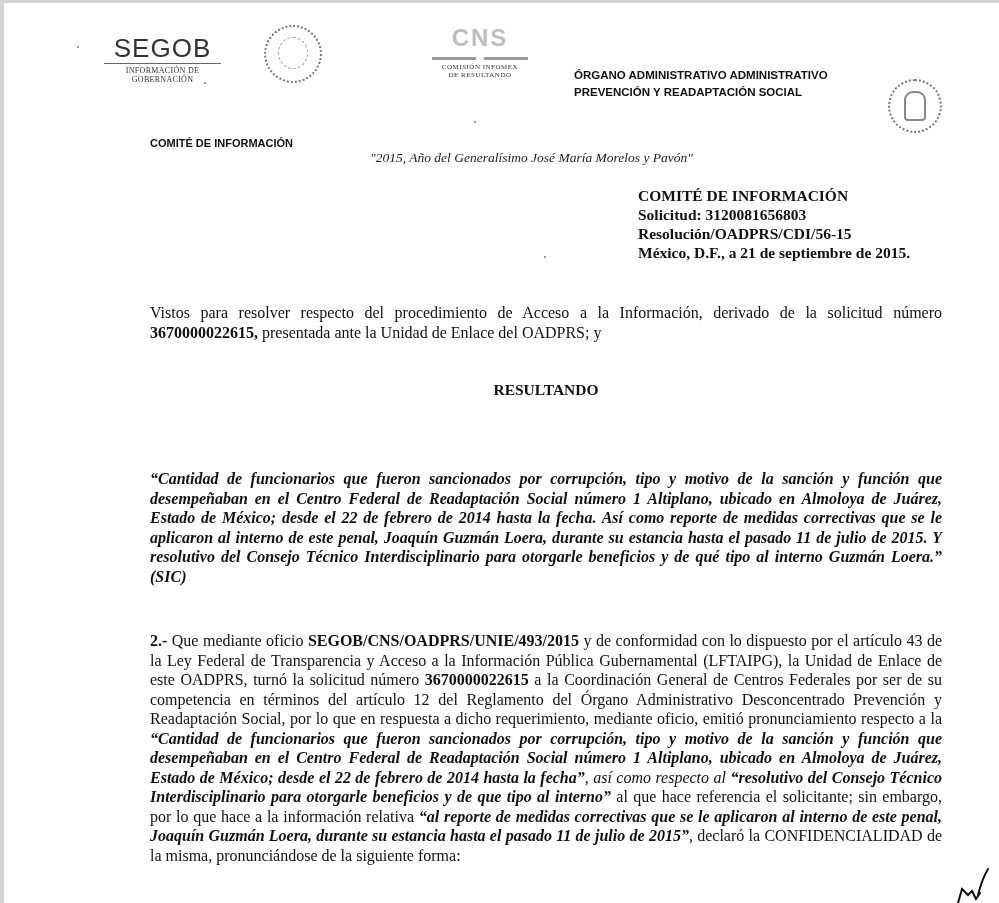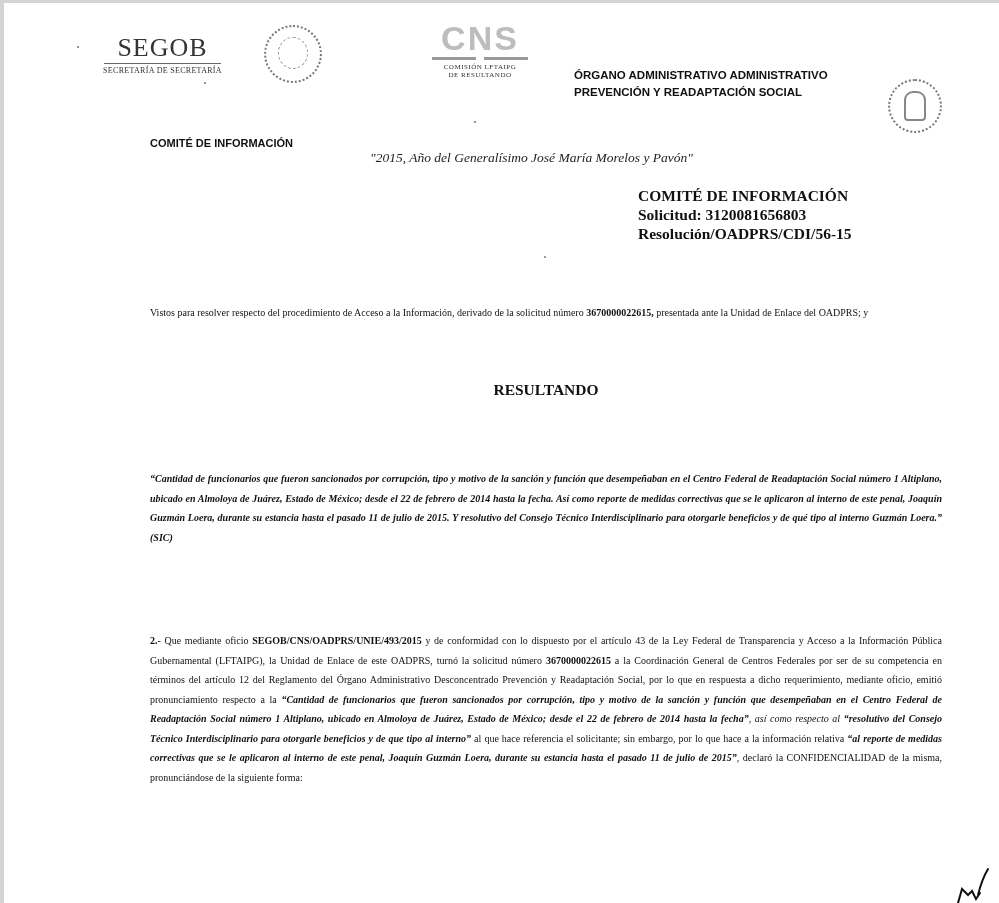--- a/index.html
+++ b/index.html
@@ -9,89 +9,90 @@
     font-family: "Liberation Serif", serif;
     color: #111;
     position: relative;
   }
   .page {
     position: absolute; left: 4px; top: 3px; right: 0; bottom: 0;
     background: #ffffff;
   }
   
   .segob { position: absolute; left: 96px; top: 32px; width: 125px; text-align: center; }
-  .segob-word { font-family: Liberation Serif, serif; font-size: 26px; letter-spacing: 1px; color: #333; line-height: 26px; }
+  .segob-word { font-family: Liberation Sans, sans-serif; font-size: 26px; letter-spacing: 1px; color: #333; line-height: 26px; }
   .segob-rule { height: 1px; background: #666; margin: 2px 4px 2px 4px; }
   .segob-sub { font-family: "Liberation Serif", serif; font-size: 8px; letter-spacing: 0.3px; color: #333; }
   .seal { position: absolute; border-radius: 50%; border: 2px dotted #777; }
   .seal-mx { left: 260px; top: 22px; width: 54px; height: 54px; }
   .seal-mx::after { content: ""; position: absolute; left: 12px; top: 10px; width: 28px; height: 30px; border-radius: 50%; border: 1px dashed #999; }
   .cns { position: absolute; left: 424px; top: 18px; width: 104px; text-align: center; }
-  .cns-word { font-family: "Liberation Sans", sans-serif; font-weight: bold; font-size: 34px; line-height: 34px; color: #bdbdbd; letter-spacing: 2px; }
+  .cns-word { font-family: "Liberation Sans", sans-serif; font-weight: bold; font-size: 24px; line-height: 34px; color: #bdbdbd; letter-spacing: 2px; }
   .cns-bars { display: flex; justify-content: space-between; margin: 2px 4px 3px 4px; }
   .cns-bars span { display: block; height: 3px; background: #999; width: 44px; }
   .cns-sub { font-family: "Liberation Serif", serif; font-size: 7px; letter-spacing: 0.5px; color: #333; line-height: 8px; }
   .oadprs { position: absolute; left: 570px; top: 64px; font-family: "Liberation Sans", sans-serif; font-weight: bold; font-size: 11.5px; line-height: 17px; color: #111; }
   .seal-pr { left: 884px; top: 76px; width: 50px; height: 50px; }
   .seal-pr::after { content: ""; position: absolute; left: 14px; top: 10px; width: 18px; height: 26px; border-radius: 9px 9px 4px 4px; border: 2px solid #888; }
 
   .comite-small { position: absolute; left: 146px; top: 134px; font-family: "Liberation Sans", sans-serif; font-weight: bold; font-size: 11px; }
   .year-motto { position: absolute; left: 366px; top: 147px; font-family: "Liberation Serif", serif; font-style: italic; font-size: 13.5px; color: #222; }
 
   .ref-block { position: absolute; left: 634px; top: 183px; font-family: "Liberation Serif", serif; font-weight: bold; font-size: 15.5px; line-height: 19px; }
 
-  .para { position: absolute; left: 146px; width: 792px; font-family: "Liberation Serif", serif; font-size: 10px; line-height: 19.5px; text-align: justify; }
+  .para { position: absolute; left: 146px; width: 792px; font-family: "Liberation Serif", serif; font-size: 16px; line-height: 19.5px; text-align: justify; }
   .para b { font-weight: bold; }
   .para .q { font-weight: bold; font-style: italic; }
   .p-vistos { top: 300px; }
   .heading { position: absolute; left: 0; width: 1084px; text-align: center; top: 378px; font-family: "Liberation Serif", serif; font-weight: bold; font-size: 15.5px; }
   .p-1 { top: 417px; }
   .p-quote { top: 466px; font-weight: bold; font-style: italic; }
   .p-2 { top: 628px; }
 
   .signature { position: absolute; left: 950px; top: 862px; width: 40px; height: 40px; }
   .speck { position: absolute; width: 2px; height: 2px; background: #999; }
 </style>
 </head>
 <body>
 
 <div class="page">
 
   <div class="segob">
     <div class="segob-word">SEGOB</div>
     <div class="segob-rule"></div>
-    <div class="segob-sub">SECRETARÍA DE SECRETARÍA</div>
+    <div class="segob-sub">INFORMACIÓN DE GOBERNACIÓN</div>
   </div>
 
   <div class="seal seal-mx"></div>
 
   <div class="cns">
     <div class="cns-word">CNS</div>
     <div class="cns-bars">
         <span></span>
         <span></span>
       </div>
-    <div class="cns-sub">COMISIÓN LFTAIPG</div>
+    <div class="cns-sub">COMISIÓN INFOMEX</div>
     <div class="cns-sub">DE RESULTANDO</div>
   </div>
 
   <div class="oadprs">
     <div>ÓRGANO ADMINISTRATIVO ADMINISTRATIVO</div>
     <div>PREVENCIÓN Y READAPTACIÓN SOCIAL</div>
   </div>
 
   <div class="seal seal-pr"></div>
 
   <div class="comite-small">COMITÉ DE INFORMACIÓN</div>
   <div class="year-motto">"2015, Año del Generalísimo José María Morelos y Pavón"</div>
 
   <div class="ref-block">
     <div>COMITÉ DE INFORMACIÓN</div>
     <div>Solicitud: 3120081656803</div>
     <div>Resolución/OADPRS/CDI/56-15</div>
+    <div>México, D.F., a 21 de septiembre de 2015.</div>
   </div>
 
   <div class="para p-vistos"><span>Vistos para resolver respecto del procedimiento de Acceso a la Información, derivado de la solicitud número </span><b>3670000022615,</b><span> presentada ante la Unidad de Enlace del OADPRS; y</span></div>
 
   <div class="heading">RESULTANDO</div>
 
 
   <div class="para p-quote">“Cantidad de funcionarios que fueron sancionados por corrupción, tipo y motivo de la sanción y función que desempeñaban en el Centro Federal de Readaptación Social número 1 Altiplano, ubicado en Almoloya de Juárez, Estado de México; desde el 22 de febrero de 2014 hasta la fecha. Así como reporte de medidas correctivas que se le aplicaron al interno de este penal, Joaquín Guzmán Loera, durante su estancia hasta el pasado 11 de julio de 2015. Y resolutivo del Consejo Técnico Interdisciplinario para otorgarle beneficios y de qué tipo al interno Guzmán Loera.” (SIC)</div>
 
   <div class="para p-2"><b>2.-</b><span> Que mediante oficio </span><b>SEGOB/CNS/OADPRS/UNIE/493/2015</b><span> y de conformidad con lo dispuesto por el artículo 43 de la Ley Federal de Transparencia y Acceso a la Información Pública Gubernamental (LFTAIPG), la Unidad de Enlace de este OADPRS, turnó la solicitud número </span><b>3670000022615</b><span> a la Coordinación General de Centros Federales por ser de su competencia en términos del artículo 12 del Reglamento del Órgano Administrativo Desconcentrado Prevención y Readaptación Social, por lo que en respuesta a dicho requerimiento, mediante oficio, emitió pronunciamiento respecto a la </span><span class="q">“Cantidad de funcionarios que fueron sancionados por corrupción, tipo y motivo de la sanción y función que desempeñaban en el Centro Federal de Readaptación Social número 1 Altiplano, ubicado en Almoloya de Juárez, Estado de México; desde el 22 de febrero de 2014 hasta la fecha”</span><span style="font-style:italic">, así como respecto al </span><span class="q">“resolutivo del Consejo Técnico Interdisciplinario para otorgarle beneficios y de que tipo al interno”</span><span> al que hace referencia el solicitante; sin embargo, por lo que hace a la información relativa </span><span class="q">“al reporte de medidas correctivas que se le aplicaron al interno de este penal, Joaquín Guzmán Loera, durante su estancia hasta el pasado 11 de julio de 2015”</span><span>, declaró la CONFIDENCIALIDAD de la misma, pronunciándose de la siguiente forma:</span></div>

